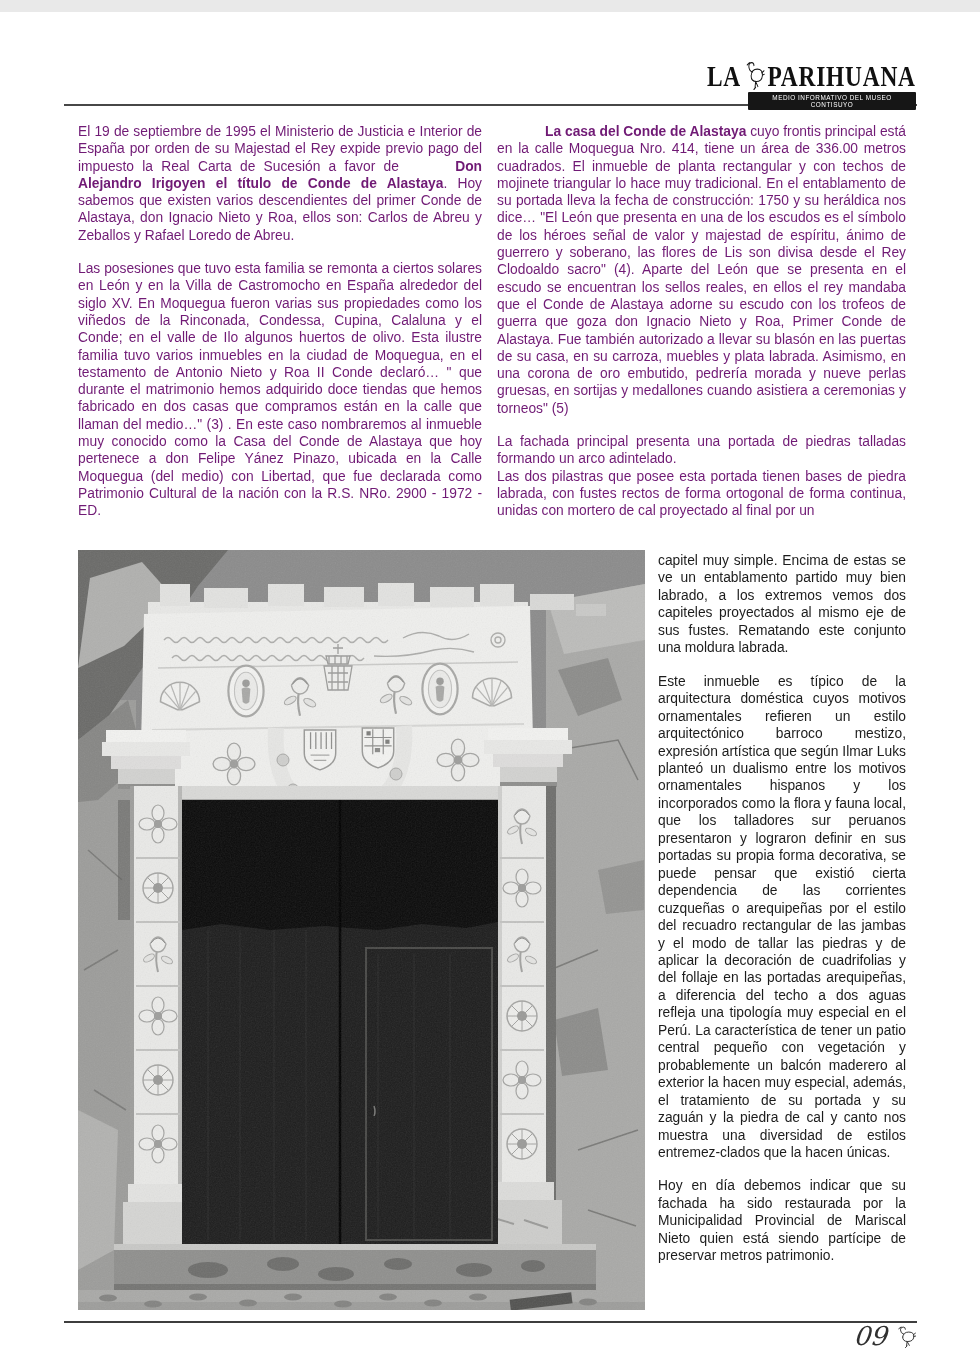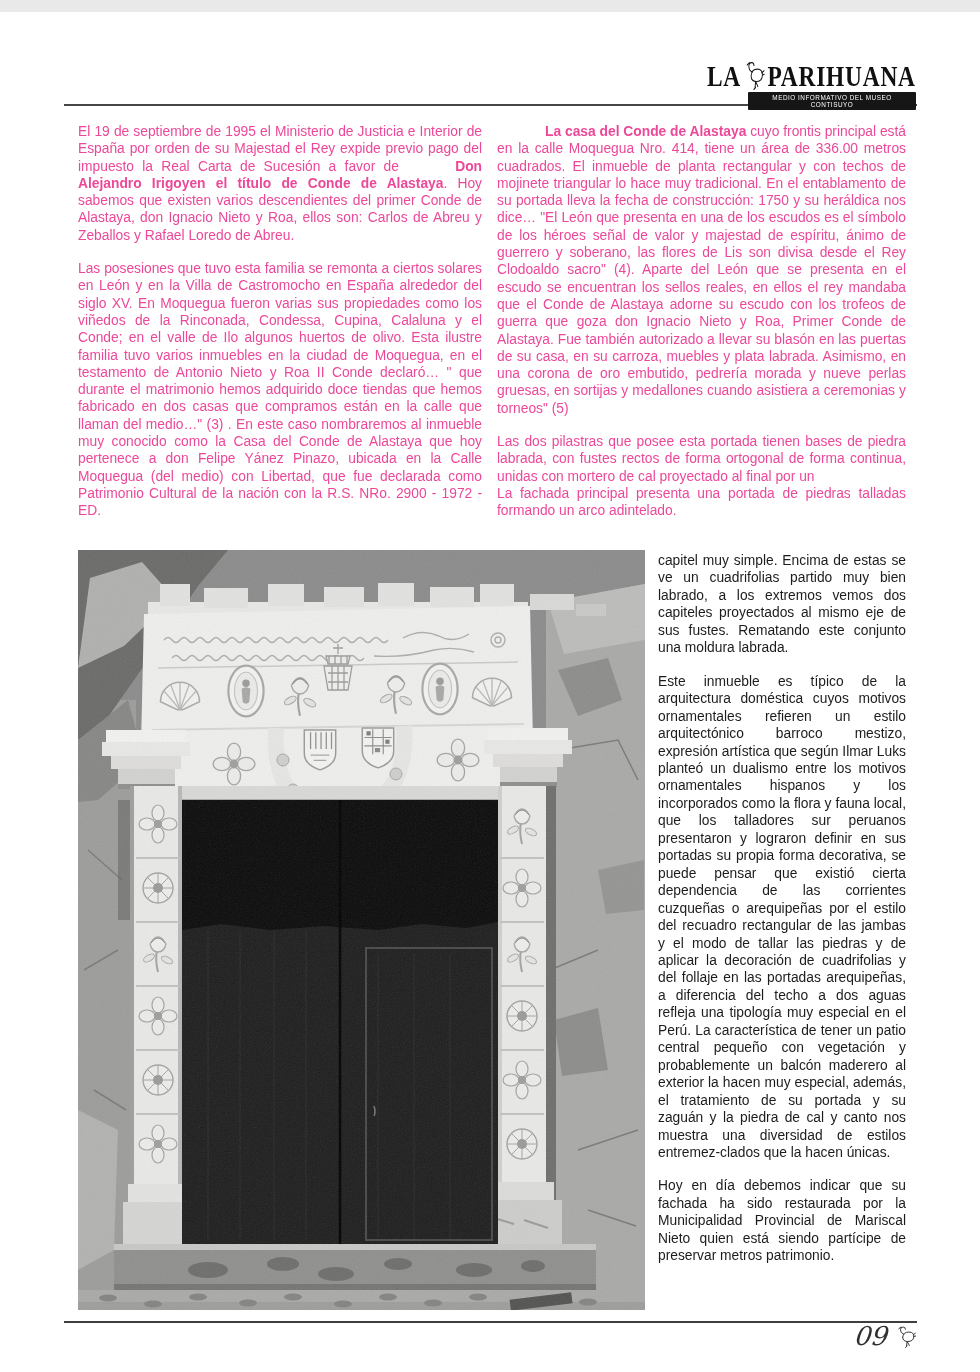--- a/index.html
+++ b/index.html
@@ -12,21 +12,21 @@
         font-family:"Liberation Serif",serif;font-weight:bold;font-size:30px;color:#101010;
         transform:scaleX(0.78);transform-origin:right bottom;letter-spacing:1px;line-height:1;}
   .masthead-flamingo{width:26px;height:30px;margin:0 1px 1px 1px;}
   .masthead-tagline{margin-top:1px;margin-left:auto;width:168px;background:#161616;color:#ffffff;
         font-size:6.4px;letter-spacing:.5px;text-align:center;padding:2px 2px;box-sizing:border-box;
         font-family:"Liberation Sans",sans-serif;border-radius:1px;}
   .header-rule{position:absolute;top:92px;left:64px;right:63px;border-top:2.5px solid #474747;z-index:1;}
 
   
   .columns{position:absolute;left:78px;top:111px;width:828px;display:flex;gap:15px;z-index:2;}
-  .col{font-size:13.8px;line-height:17.3px;text-align:justify;color:#ec4899;}
+  .col{font-size:13.8px;line-height:17.3px;text-align:justify;color:#701a75;}
   .col-left{width:404px;}
   .col-right{width:409px;}
   .col p{margin:0 0 16px;}
   .col p.tight{margin:0;}
   .b{font-weight:bold;padding-left:48px;}
 
   
   .photo-row{position:absolute;left:78px;top:538px;width:828px;display:flex;gap:13px;}
   .photo{flex:none;width:567px;height:760px;margin:0;}
   .photo svg{display:block;}
@@ -63,22 +63,22 @@
   </div>
   <div class="header-rule"></div>
 
   <div class="columns">
     <div class="col col-left">
       <p><span>El 19 de septiembre de 1995 el Ministerio de Justicia e Interior de España por orden de su Majestad el Rey expide previo pago del impuesto la Real Carta de Sucesión a favor de </span><span class="b">Don Alejandro Irigoyen el título de Conde de Alastaya</span><span>. Hoy sabemos que existen varios descendientes del primer Conde de Alastaya, don Ignacio Nieto y Roa, ellos son: Carlos de Abreu y Zeballos y Rafael Loredo de Abreu.</span></p>
       <p><span>Las posesiones que tuvo esta familia se remonta a ciertos solares en León y en la Villa de Castromocho en España alrededor del siglo XV. En Moquegua fueron varias sus propiedades como los viñedos de la Rinconada, Condessa, Cupina, Calaluna y el Conde; en el valle de Ilo algunos huertos de olivo. Esta ilustre familia tuvo varios inmuebles en la ciudad de Moquegua, en el testamento de Antonio Nieto y Roa II Conde declaró… " que durante el matrimonio hemos adquirido doce tiendas que hemos fabricado en dos casas que compramos están en la calle que llaman del medio…" (3) . En este caso nombraremos al inmueble muy conocido como la Casa del Conde de Alastaya que hoy pertenece a don Felipe Yánez Pinazo, ubicada en la Calle Moquegua (del medio) con Libertad, que fue declarada como Patrimonio Cultural de la nación con la R.S. NRo. 2900 - 1972 - ED.</span></p>
     </div>
     <div class="col col-right">
       <p><span class="b">La casa del Conde de Alastaya</span><span> cuyo frontis principal está en la calle Moquegua Nro. 414, tiene un área de 336.00 metros cuadrados. El inmueble de planta rectangular y con techos de mojinete triangular lo hace muy tradicional. En el entablamento de su portada lleva la fecha de construcción: 1750 y su heráldica nos dice… "El León que presenta en una de los escudos es el símbolo de los héroes señal de valor y majestad de espíritu, ánimo de guerrero y soberano, las flores de Lis son divisa desde el Rey Clodoaldo sacro" (4). Aparte del León que se presenta en el escudo se encuentran los sellos reales, en ellos el rey mandaba que el Conde de Alastaya adorne su escudo con los trofeos de guerra que goza don Ignacio Nieto y Roa, Primer Conde de Alastaya. Fue también autorizado a llevar su blasón en las puertas de su casa, en su carroza, muebles y plata labrada. Asimismo, en una corona de oro embutido, pedrería morada y nueve perlas gruesas, en sortijas y medallones cuando asistiera a ceremonias y torneos" (5)</span></p>
+      <p class="tight"><span>La fachada principal presenta una portada de piedras talladas formando un arco adintelado.</span></p>
       <p class="tight"><span>Las dos pilastras que posee esta portada tienen bases de piedra labrada, con fustes rectos de forma ortogonal de forma continua, unidas con mortero de cal proyectado al final por un</span></p>
-      <p class="tight"><span>La fachada principal presenta una portada de piedras talladas formando un arco adintelado.</span></p>
     </div>
   </div>
 
   <div class="photo-row">
     <figure class="photo">
       <svg viewBox="0 0 567 760" width="567" height="760">
         <defs>
           <filter id="grain" x="0" y="0" width="100%" height="100%">
             <feTurbulence type="fractalNoise" baseFrequency="0.8" numOctaves="2" stitchTiles="stitch"></feTurbulence>
             <feColorMatrix type="saturate" values="0"></feColorMatrix>
@@ -301,21 +301,21 @@
               <ellipse cx="510" cy="752" rx="9" ry="3.5"></ellipse>
           </g>
           <rect x="432" y="746" width="62" height="11" fill="#525250" transform="rotate(-7 463 751)"></rect>
         </g>
 
         <rect x="0" y="0" width="567" height="760" filter="url(#grain)" opacity="0.12"></rect>
       </svg>
     </figure>
 
     <div class="col-narrow">
-      <p><span>capitel muy simple. Encima de estas se ve un cuadrifolias partido muy bien labrado, a los extremos vemos dos capiteles proyectados al mismo eje de sus fustes. Rematando este conjunto una moldura labrada.</span></p>
+      <p><span>capitel muy simple. Encima de estas se ve un entablamento partido muy bien labrado, a los extremos vemos dos capiteles proyectados al mismo eje de sus fustes. Rematando este conjunto una moldura labrada.</span></p>
       <p><span>Este inmueble es típico de la arquitectura doméstica cuyos motivos ornamentales refieren un estilo arquitectónico barroco mestizo, expresión artística que según Ilmar Luks planteó un dualismo entre los motivos ornamentales hispanos y los incorporados como la flora y fauna local, que los talladores sur peruanos presentaron y lograron definir en sus portadas su propia forma decorativa, se puede pensar que existió cierta dependencia de las corrientes cuzqueñas o arequipeñas por el estilo del recuadro rectangular de las jambas y el modo de tallar las piedras y de aplicar la decoración de cuadrifolias y del follaje en las portadas arequipeñas, a diferencia del techo a dos aguas refleja una tipología muy especial en el Perú. La característica de tener un patio central pequeño con vegetación y probablemente un balcón maderero al exterior la hacen muy especial, además, el tratamiento de su portada y su zaguán y la piedra de cal y canto nos muestra una diversidad de estilos entremez-clados que la hacen únicas.</span></p>
       <p><span>Hoy en día debemos indicar que su fachada ha sido restaurada por la Municipalidad Provincial de Mariscal Nieto quien está siendo partícipe de preservar metros patrimonio.</span></p>
     </div>
   </div>
 
   <div class="footer-rule"></div>
   <div class="page-num">
     <span class="num">09</span>
     <svg class="footer-flamingo" viewBox="0 0 36 40">
       <g fill="none" stroke="#3a3a3a" stroke-width="1.8" stroke-linecap="round">

